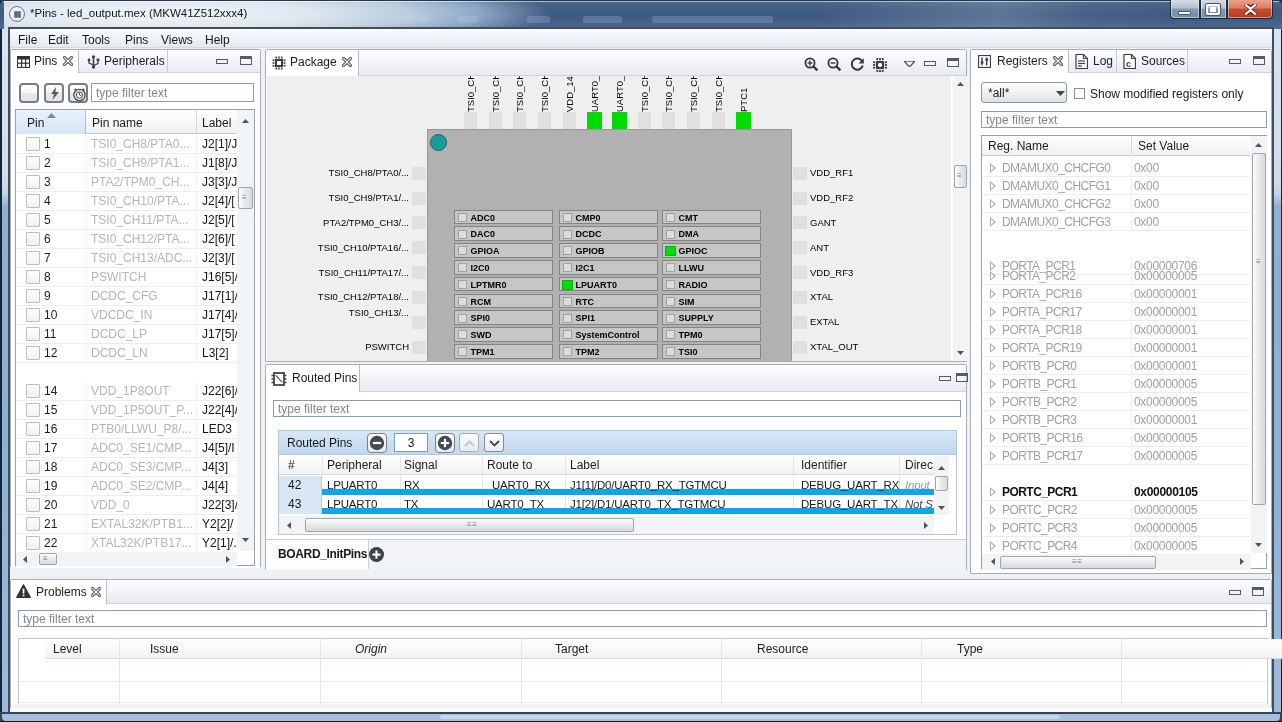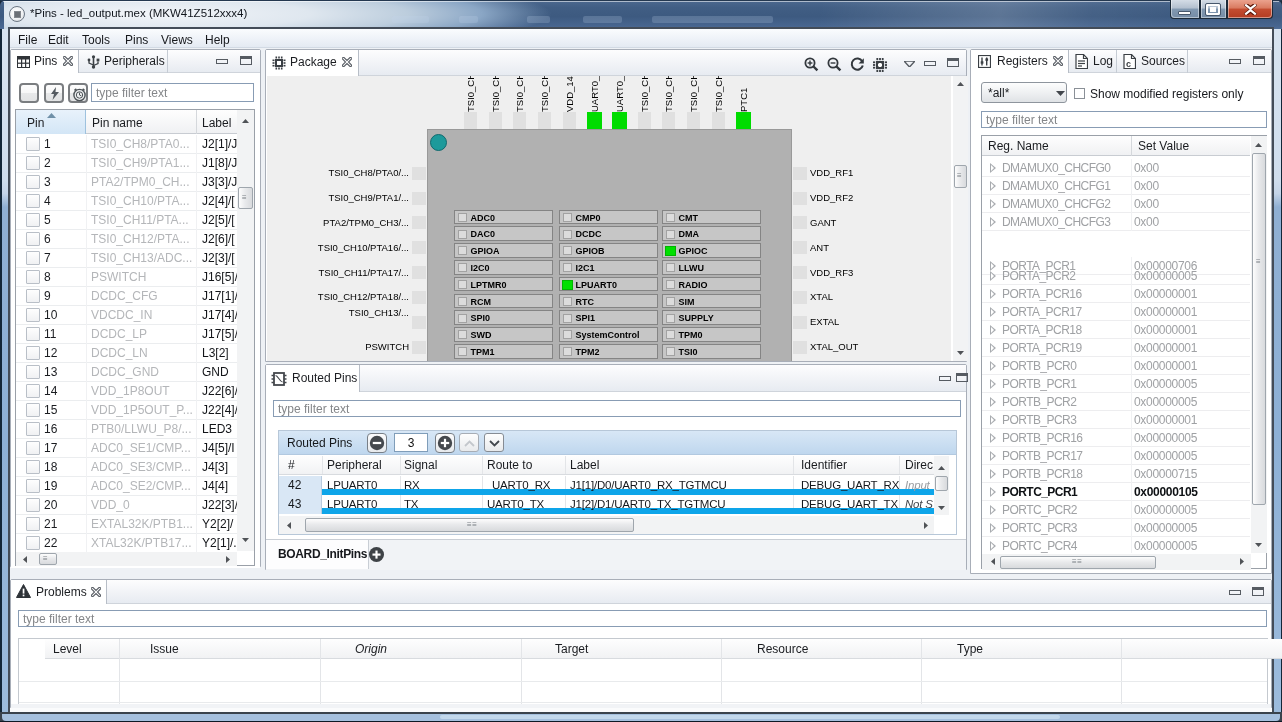--- a/index.html
+++ b/index.html
@@ -316,28 +316,20 @@
           <div class="pname">DCDC_LP</div>
           <div class="plabel">J17[5]/</div>
         </div>
         <div class="pinrow" style="top:209px;">
           <div class="csep1"></div>
           <div class="csep2"></div>
           <div class="cb"></div>
           <div class="num">12</div>
           <div class="pname">DCDC_LN</div>
           <div class="plabel">L3[2]</div>
-        </div>
-        <div class="pinrow" style="top:228px;">
-          <div class="csep1"></div>
-          <div class="csep2"></div>
-          <div class="cb"></div>
-          <div class="num">13</div>
-          <div class="pname">DCDC_GND</div>
-          <div class="plabel">GND</div>
         </div>
         <div class="pinrow" style="top:247px;">
           <div class="csep1"></div>
           <div class="csep2"></div>
           <div class="cb"></div>
           <div class="num">14</div>
           <div class="pname">VDD_1P8OUT</div>
           <div class="plabel">J22[6]/</div>
         </div>
         <div class="pinrow" style="top:266px;">
@@ -933,26 +925,20 @@
           <div class="tri"></div>
           <div class="rn">PORTB_PCR16</div>
           <div class="rv">0x00000005</div>
         </div>
         <div class="regrow" style="top:288px;">
           <div class="rcsep"></div>
           <div class="tri"></div>
           <div class="rn">PORTB_PCR17</div>
           <div class="rv">0x00000005</div>
         </div>
-        <div class="regrow" style="top:306px;">
-          <div class="rcsep"></div>
-          <div class="tri"></div>
-          <div class="rn">PORTB_PCR18</div>
-          <div class="rv">0x00000715</div>
-        </div>
         <div class="regrow" style="top:324px;">
           <div class="rcsep"></div>
           <div class="tri"></div>
           <div class="rn" style="color:#0e1114;font-weight:bold;">PORTC_PCR1</div>
           <div class="rv" style="color:#0e1114;font-weight:bold;">0x00000105</div>
         </div>
         <div class="regrow" style="top:342px;">
           <div class="rcsep"></div>
           <div class="tri"></div>
           <div class="rn">PORTC_PCR2</div>

